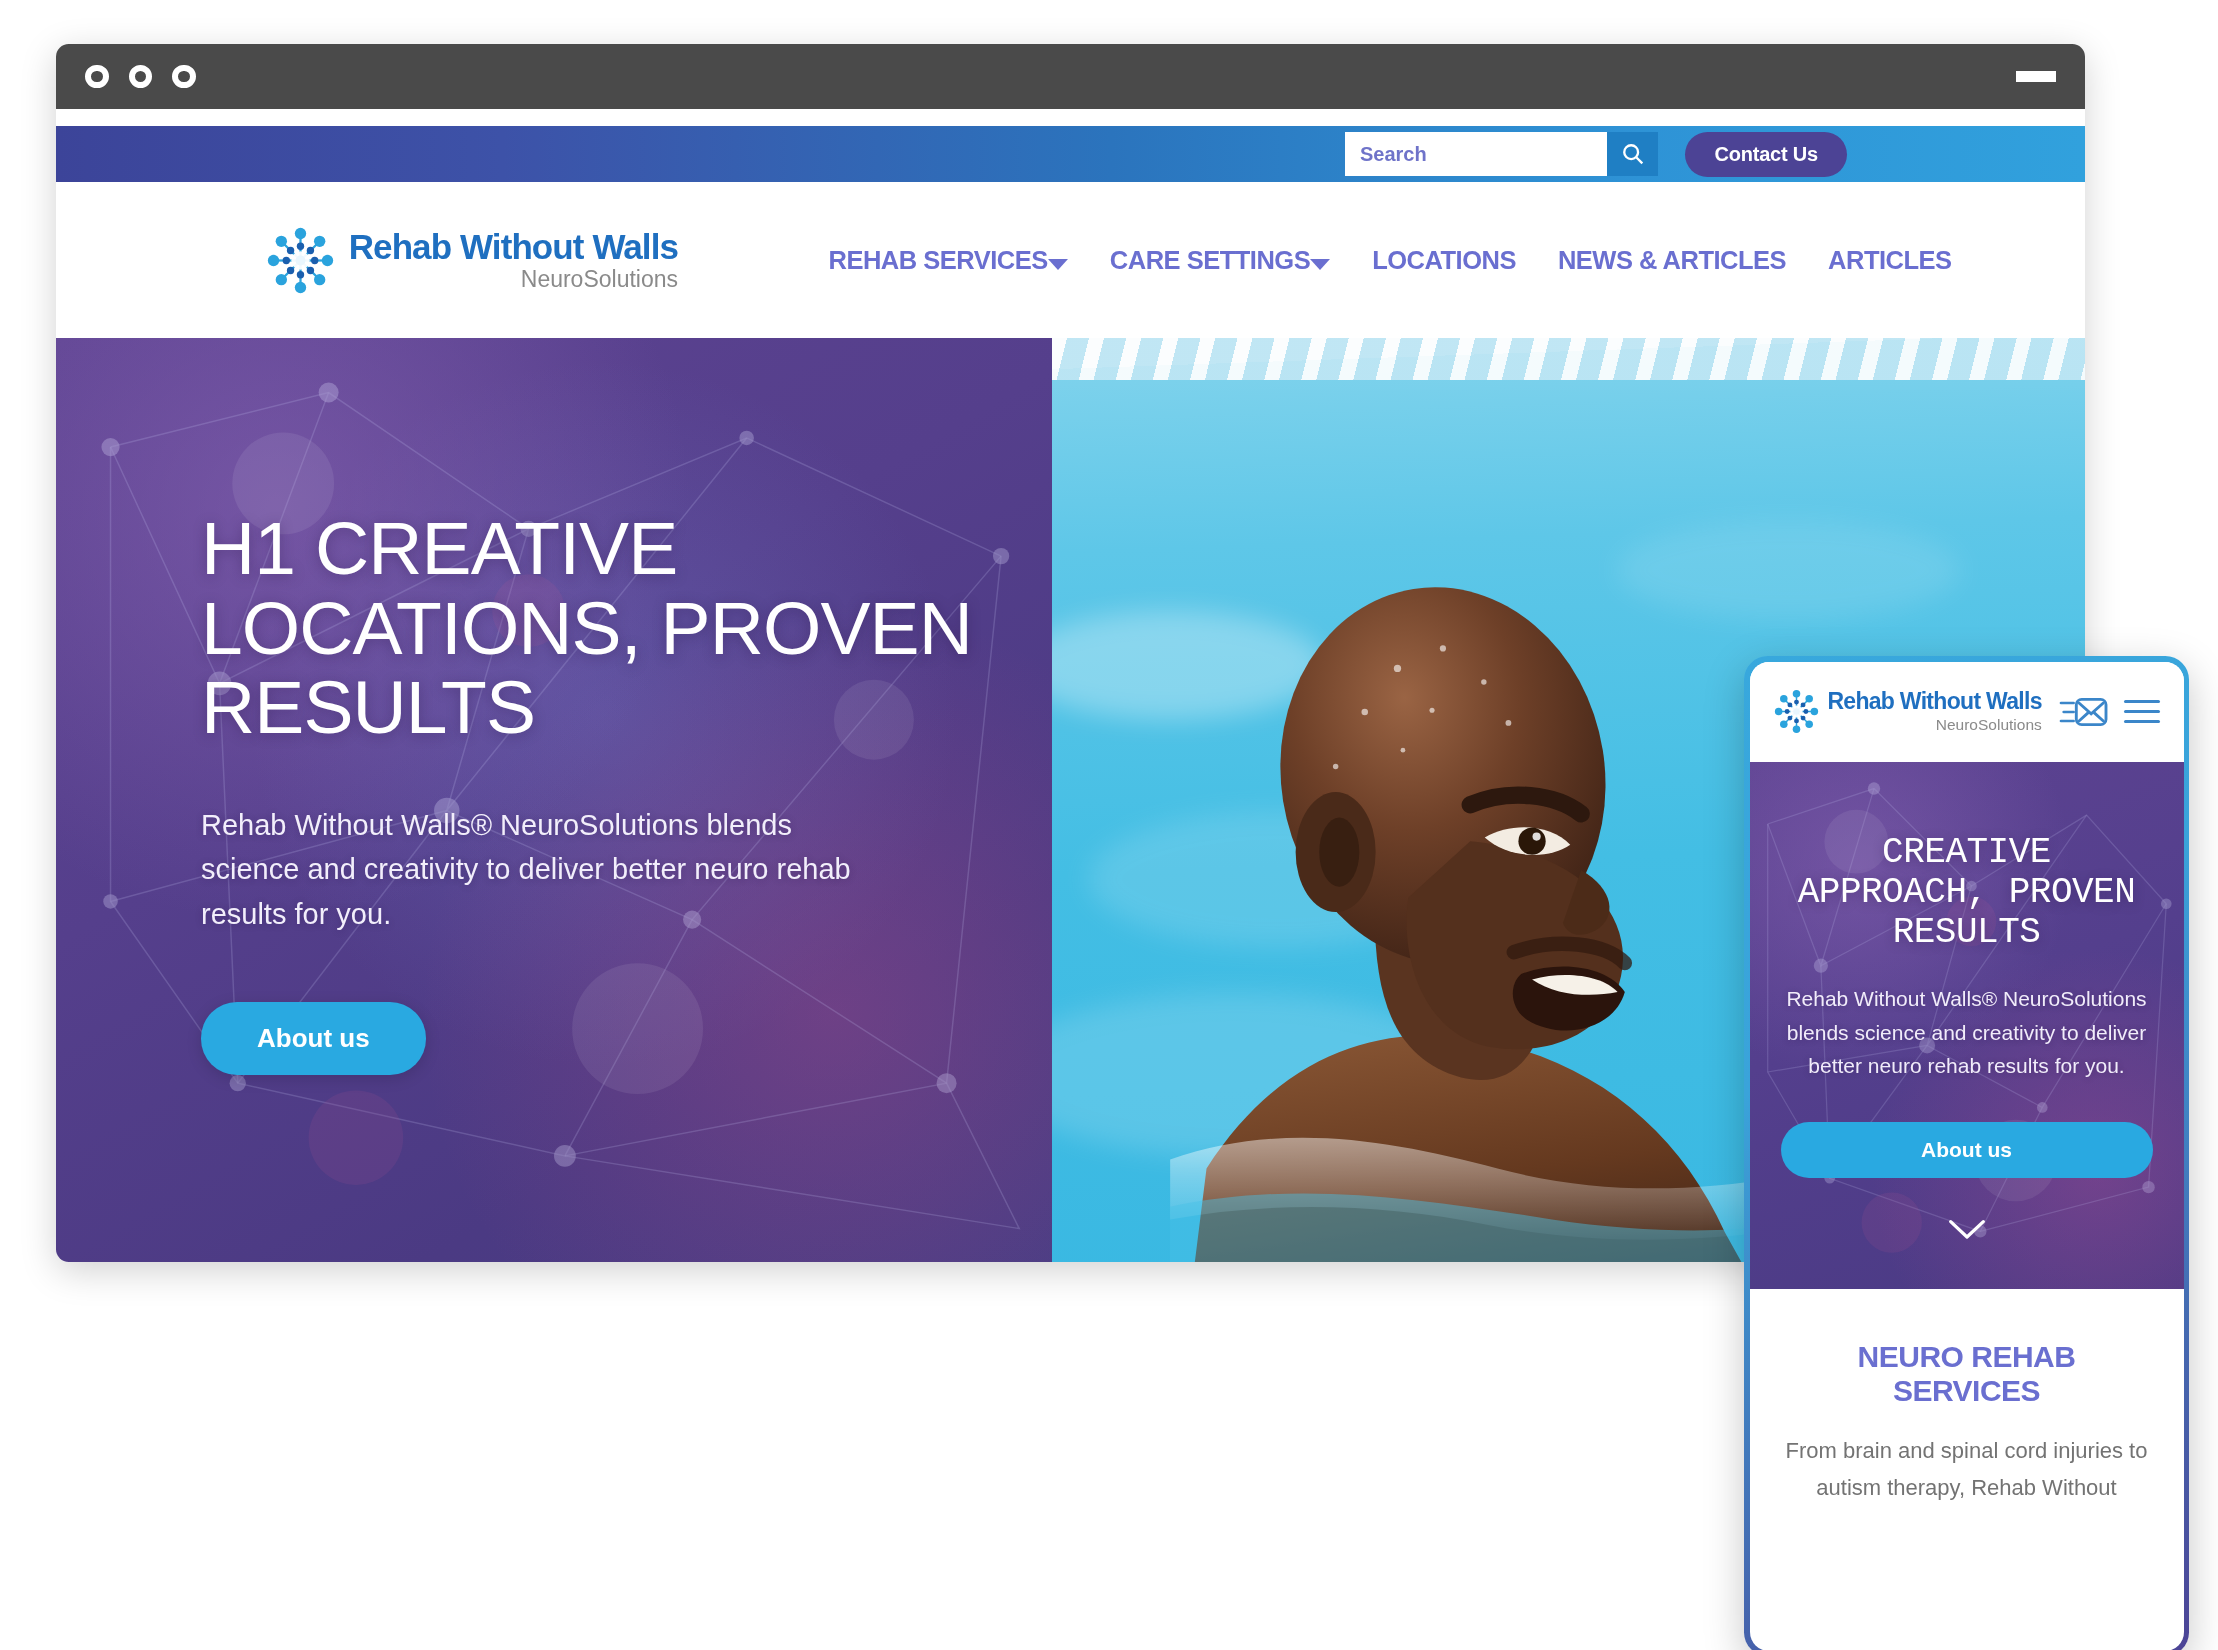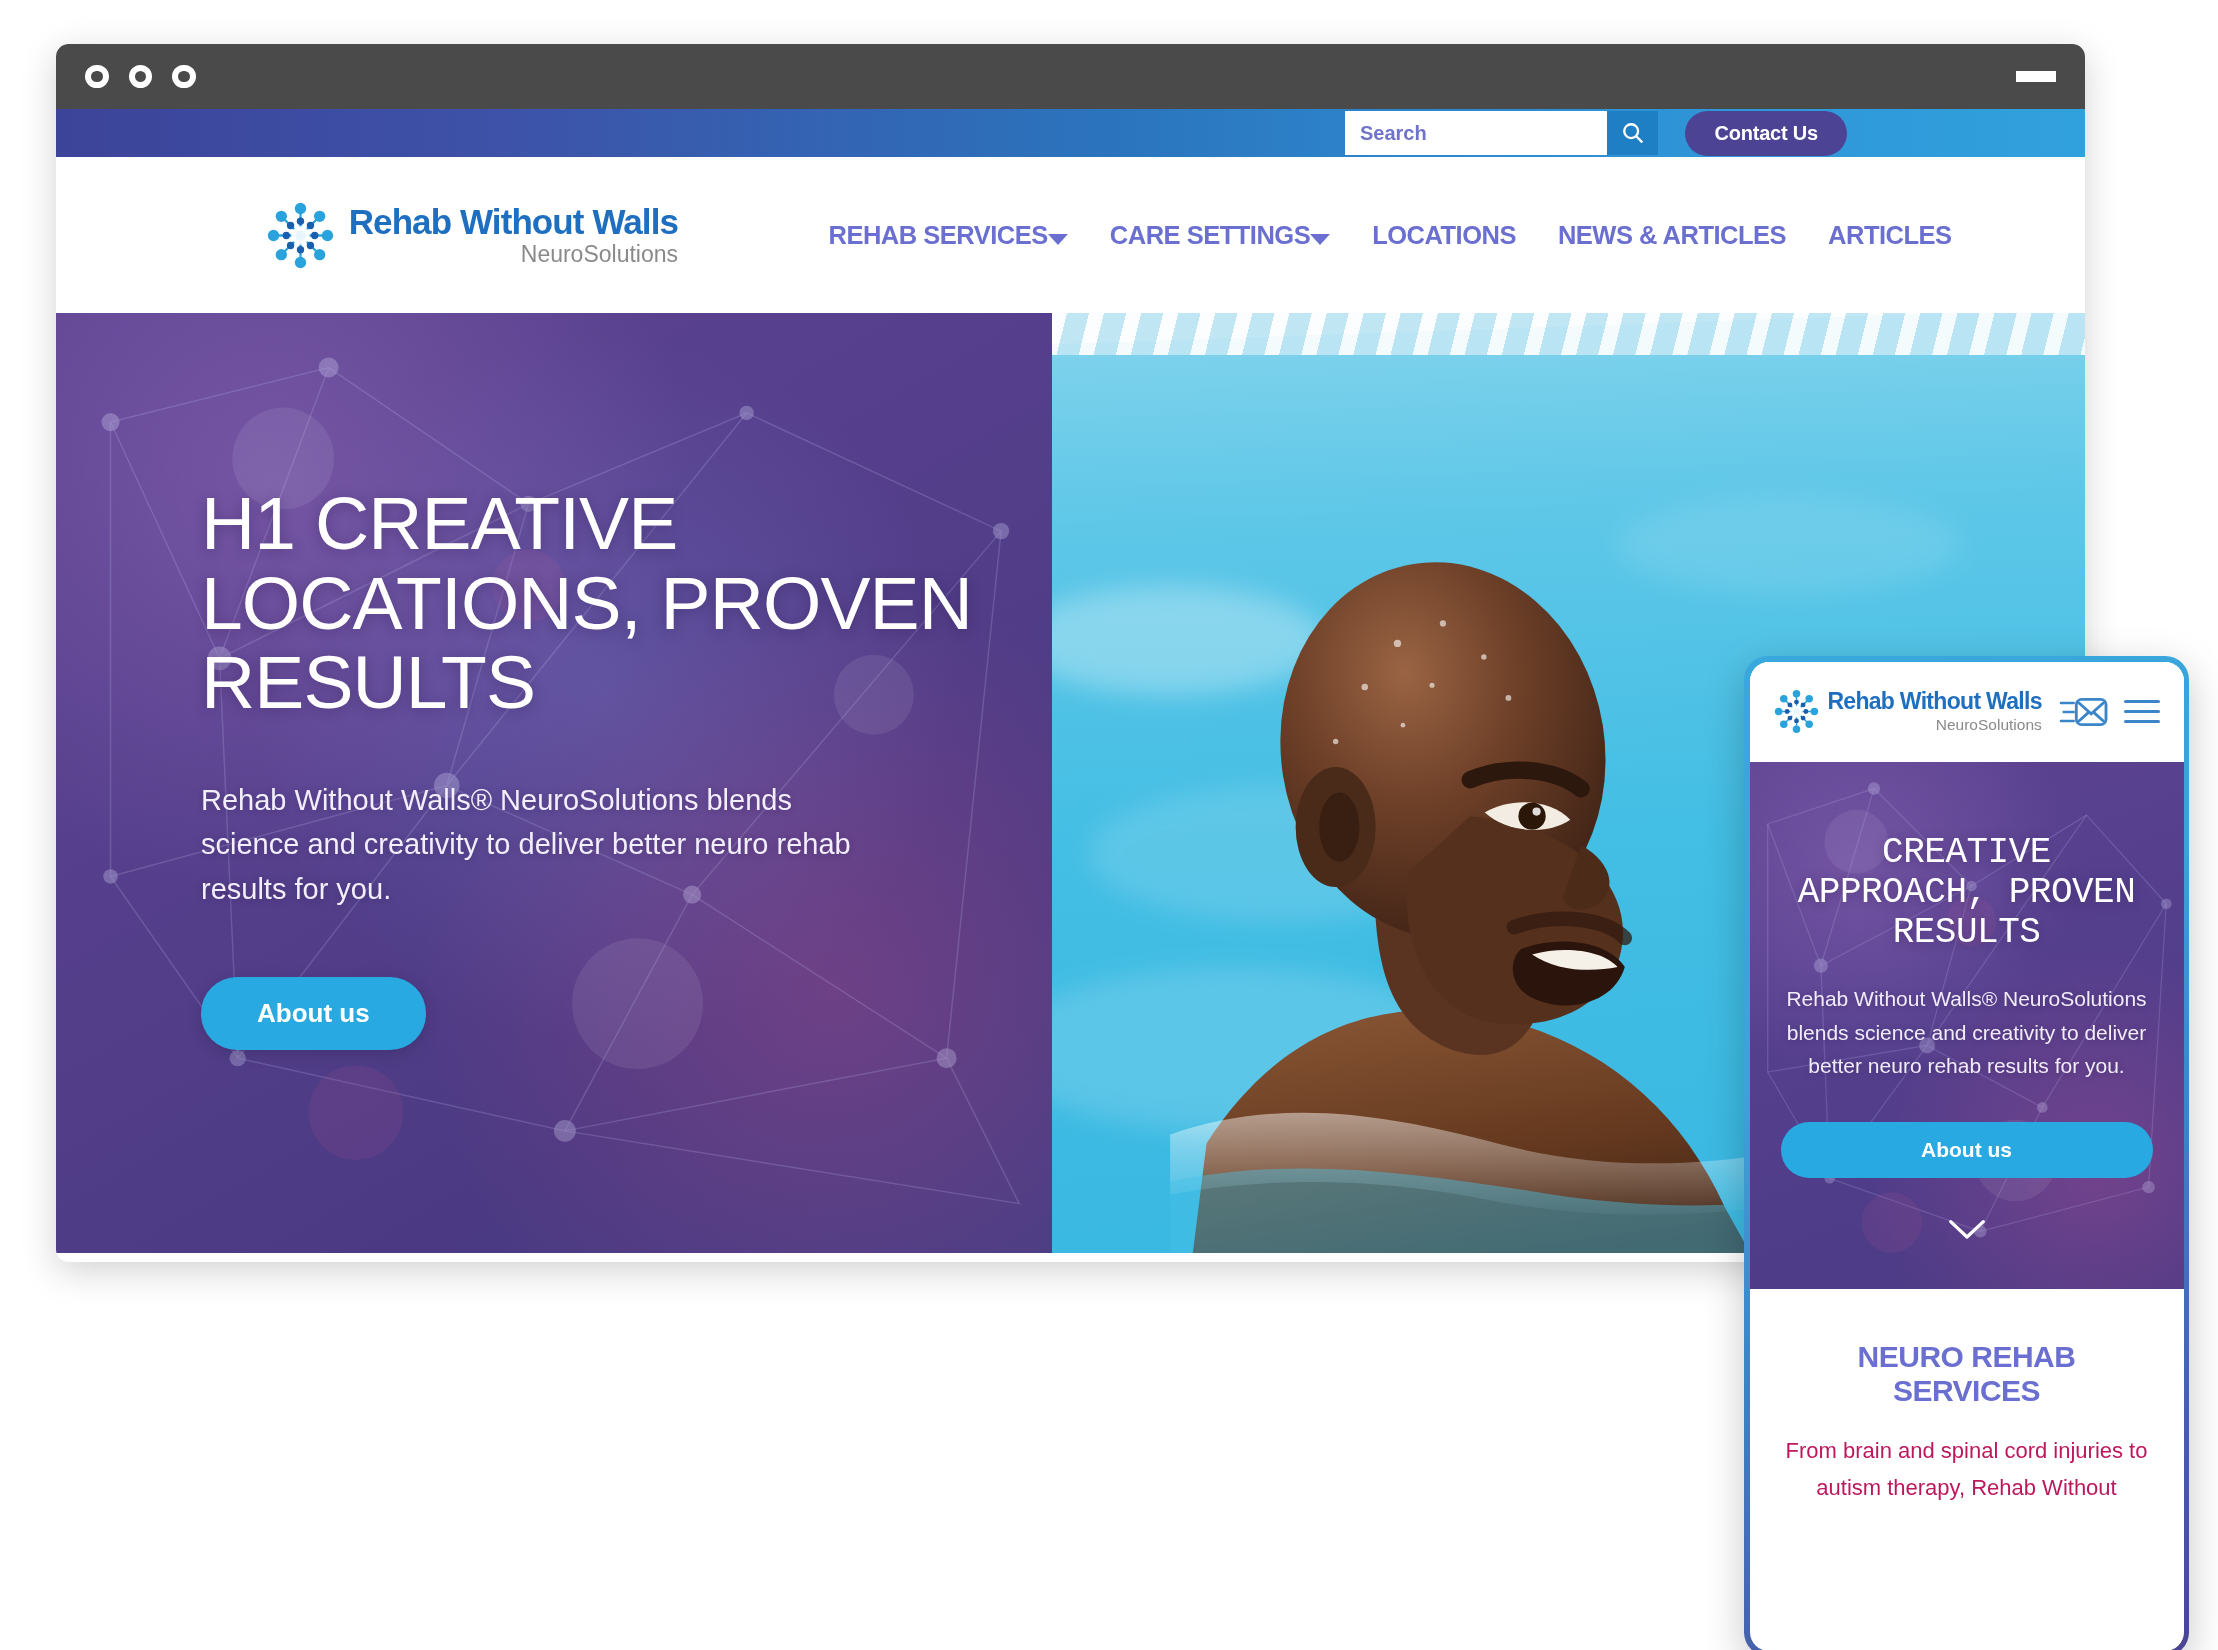--- a/index.html
+++ b/index.html
@@ -30,24 +30,24 @@
     border:6.4px solid #ffffff;box-sizing:border-box;
     background:#4a4a4a;
   }
   #minimize-btn{
     width:40px;height:11px;background:#ffffff;border:0;padding:0;
     cursor:pointer;
   }
 
   
   #utility-bar{
-    height:48px;
+    height:56px;
     background:linear-gradient(to right,#3c4499 0%,#3d52a8 22%,#2b74bd 52%,#2e93d6 78%,#31a1dd 100%);
     display:flex;align-items:center;justify-content:flex-end;
-    padding-right:238px;box-sizing:border-box;gap:27px;
+    padding-right:238px;box-sizing:border-box;gap:27px;margin-top:17px;
   }
   #search-wrap{display:flex;align-items:stretch;height:44px;}
   #search-input{
     width:262px;border:0;outline:none;background:#ffffff;
     font-family:"Liberation Sans",sans-serif;font-size:20px;font-weight:bold;
     color:#5b5fc2;padding:0 14.5px;box-sizing:border-box;
   }
   #search-input::placeholder{color:#6f73c9;font-weight:bold;opacity:1;}
   #search-btn{
     width:51px;background:#1f7fc4;border:0;cursor:pointer;
@@ -189,21 +189,21 @@
   }
   #m-scroll-chevron{
     margin:40px auto 0;width:40px;height:23.6px;cursor:pointer;
   }
   #m-services{background:#ffffff;padding:51px 33px 0;box-sizing:border-box;}
   #m-services-title{
     color:#6a6fd0;font-size:30px;font-weight:bold;margin:0;text-align:center;
     letter-spacing:-0.5px;
   }
   #m-services-body{
-    color:#be185d;font-size:22px;line-height:1.68;margin:25.5px 0 0 0;text-align:center;
+    color:#737373;font-size:22px;line-height:1.68;margin:25.5px 0 0 0;text-align:center;
   }
 </style>
 </head>
 <body>
 
 <div id="browser-window">
 
   <div id="titlebar">
     <div class="dots">
       <div class="dot"></div>

